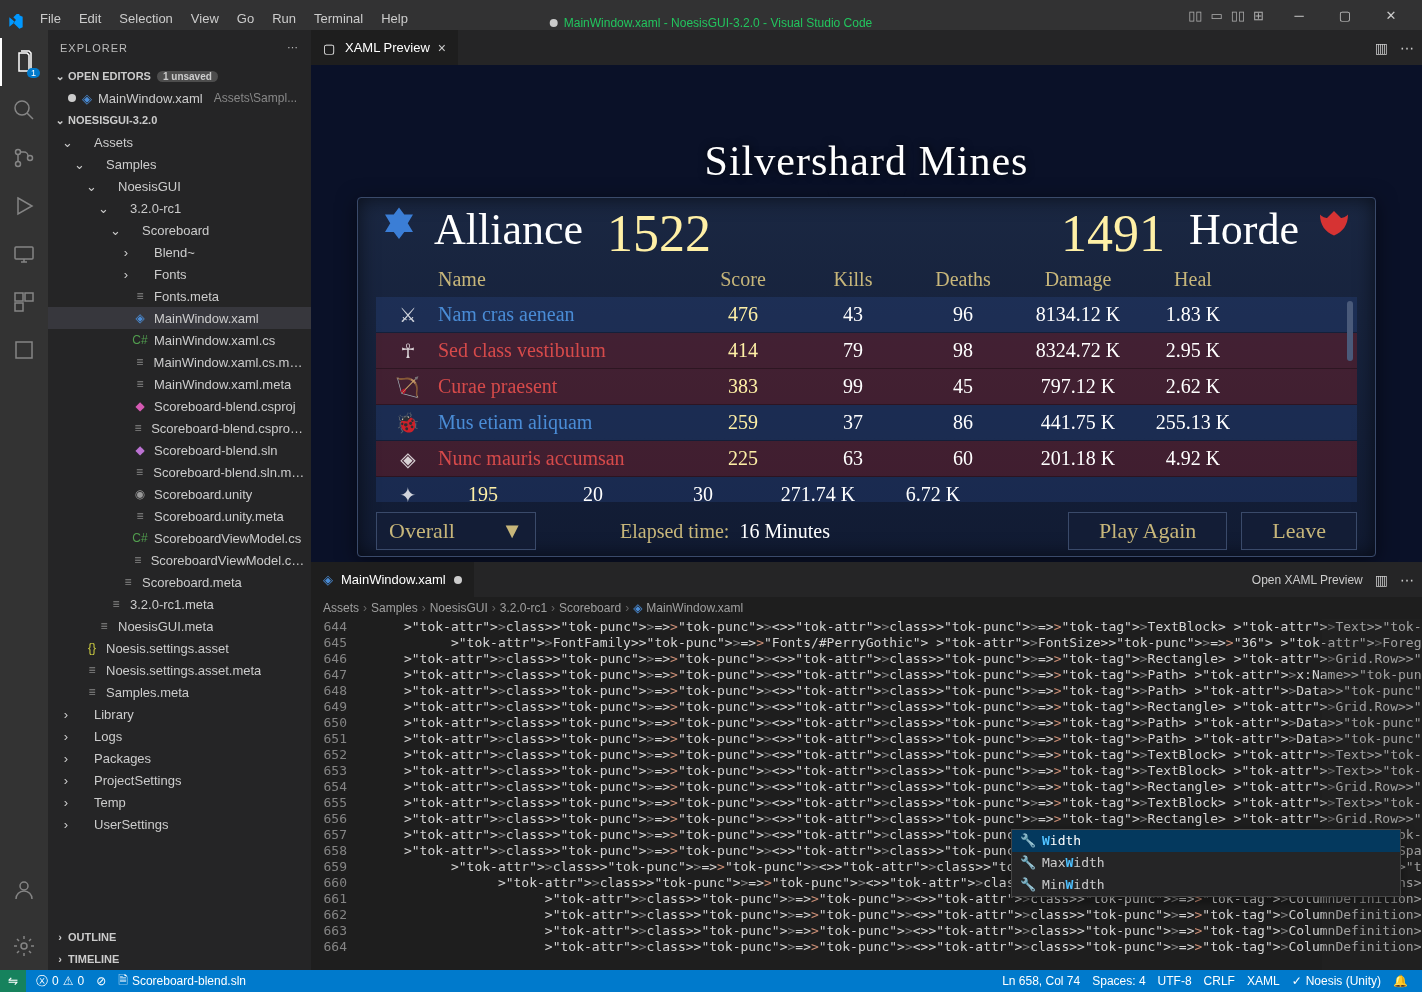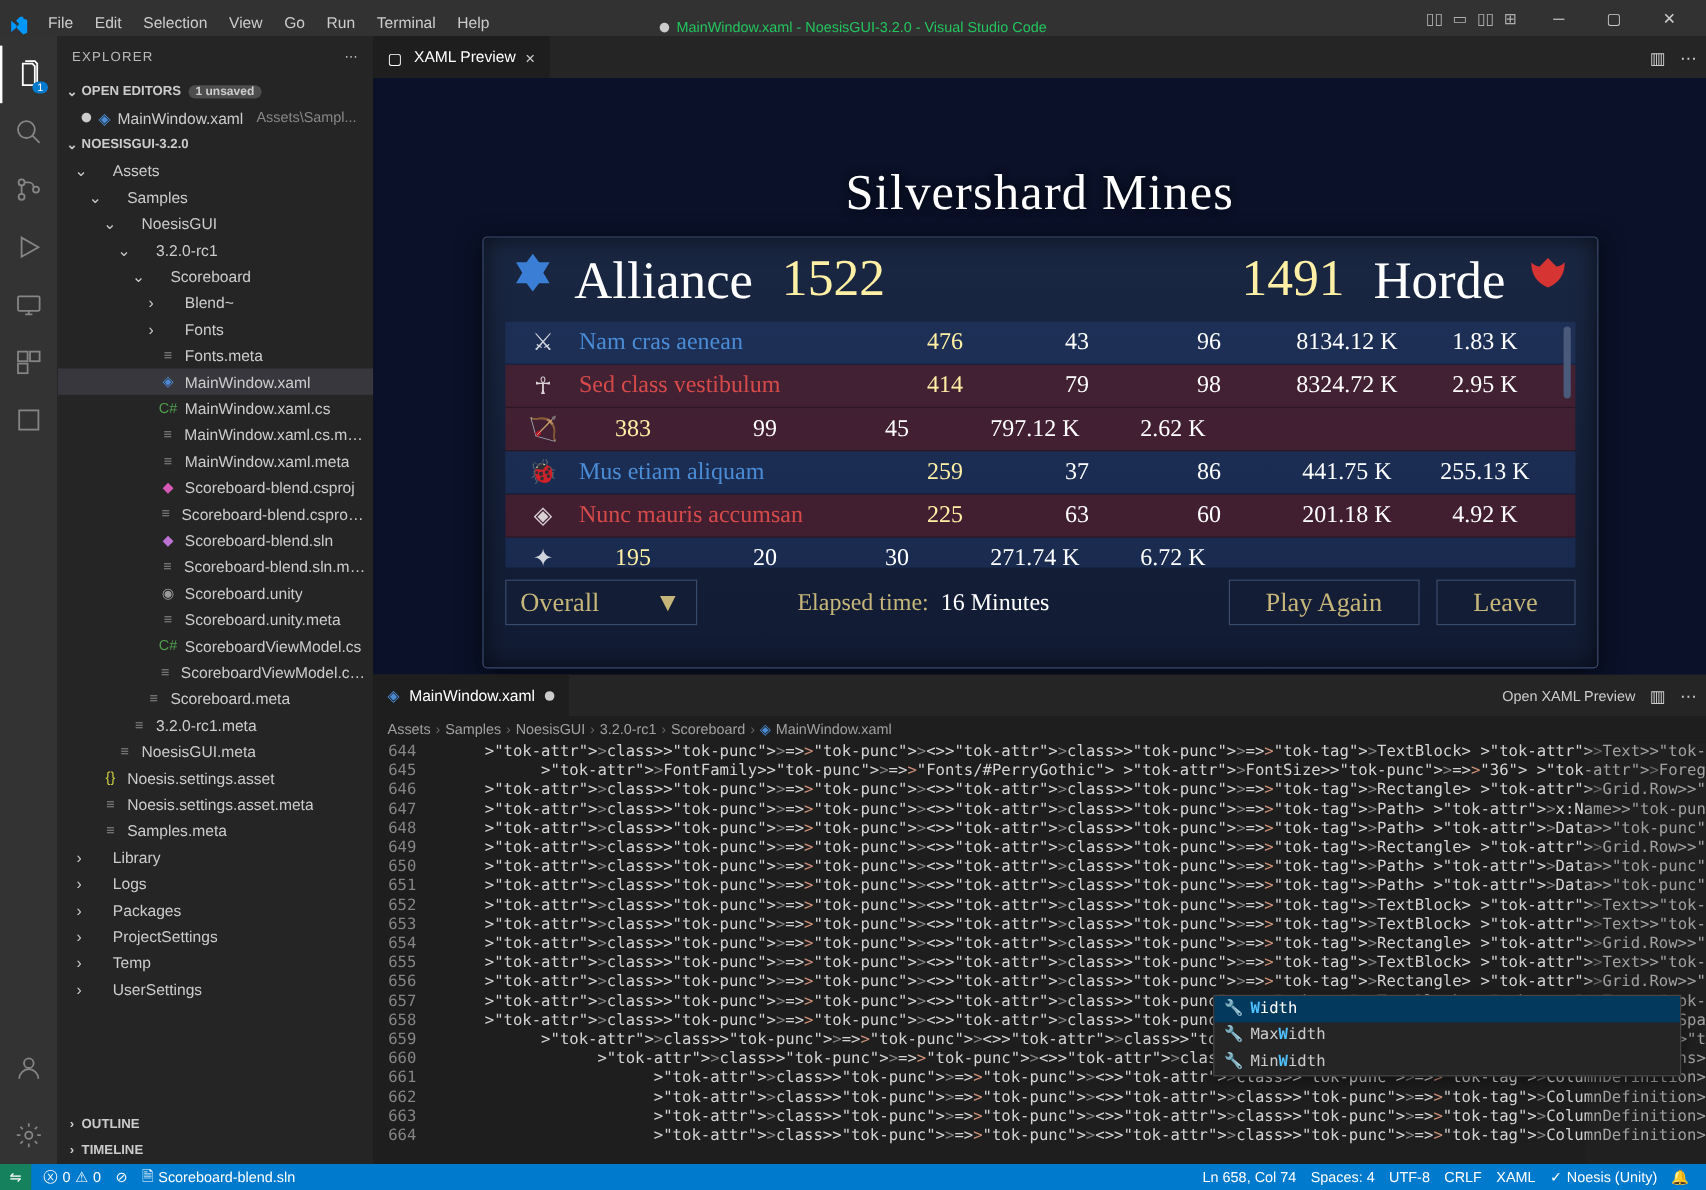--- a/index.html
+++ b/index.html
@@ -84,30 +84,30 @@
 
 .editor-area { flex:1; display:flex; flex-direction:column; background:#1e1e1e; min-width:0;}
 .tabs { height:35px; background:#252526; display:flex; align-items:stretch; }
 .tab { display:flex; align-items:center; padding:0 12px; gap:8px; background:#1e1e1e; border-right:1px solid #252526; color:#fff; font-size:13px; position:relative;}
 .tab .close { color:#ccc; font-size:14px;}
 .tab .ficon2 { width:14px; height:14px; display:inline-block;}
 .tab-actions { margin-left:auto; display:flex; align-items:center; padding:0 8px; gap:12px; color:#ccc; font-size:14px;}
 
 
 .preview-pane { flex: 0 0 497px; background:#0a1128; padding: 22px 0 0 0; position:relative; overflow:hidden;}
-.preview-inner { margin: 60px auto 0; width: 930px; position:relative; height: 410px; }
+.preview-inner { margin: 60px auto 0; width: 1019px; position:relative; height: 410px; }
 .game-title { position:absolute; top:-10px; left:0; right:0; text-align:center; font-family: Georgia, serif; font-size: 42px; color:#fff; text-shadow:0 0 8px rgba(0,0,0,.8); letter-spacing:1px;}
 .game-frame { position:absolute; top: 50px; left:0; right:0; bottom:0; background: linear-gradient(#1a2742,#111b33); border:1px solid #3a4a6a; border-radius:4px; box-shadow: inset 0 0 20px rgba(0,0,0,.6), 0 4px 20px rgba(0,0,0,.5); }
 .notch { position:absolute; top:42px; left:50%; transform:translateX(-50%); width:80px; height:40px; background:#0a1128; clip-path: polygon(0 0, 100% 0, 80% 100%, 20% 100%); display:flex; align-items:center; justify-content:center; color:#c7b67a; font-size:18px;}
 .score-hdr { display:flex; align-items:center; height:70px; padding:0 20px;}
 .faction { display:flex; gap:14px; font-family: Georgia, serif; font-size:44px; color:#fff;}
 .faction .emblem { width:42px; height:42px; }
 .faction.alliance .emblem { color:#3b7ed6;}
 .faction.horde .emblem { color:#d63333;}
-.faction .big { font-size:43px; color:#fff0a6; font-weight:400; margin:0 10px;}
+.faction .big { font-size:52px; color:#fff0a6; font-weight:400; margin:0 10px;}
 .faction.horde { margin-left:auto;}
 .notch svg { opacity:.7;}
 
 .table { margin: 0 18px; }
 .thead { display:flex; color:#c7b67a; font-family:Georgia,serif; font-size:20px; padding: 0 12px 6px;}
 .thead div { text-align:center;}
 .col-icon{ width:40px;} .col-name{ width:260px; text-align:left !important; padding-left:10px;} .col-score{width:110px;} .col-kills{width:110px;} .col-deaths{width:110px;} .col-damage{width:120px;} .col-heal{width:110px;}
 .trow { display:flex; align-items:center; height:36px; font-family:Georgia,serif; font-size:20px; border-bottom:1px solid rgba(0,0,0,.3); padding:0 12px;}
 .trow.alliance { background: rgba(40,70,130,.35); color:#fff;}
 .trow.alliance .name{ color:#4a8cd6;}
@@ -473,20 +473,29 @@
             </div>
             <div class="faction horde">
               <span class="big">1491</span>
               <span>Horde</span>
               <svg class="emblem" viewBox="0 0 24 24">
                   <path fill="currentColor" d="M4 6c0 6 3 10 8 12 5-2 8-6 8-12-2 2-4 2-4 2l-4-4-4 4s-2 0-4-2zm5 5a1.5 1.5 0 100-3 1.5 1.5 0 000 3zm6 0a1.5 1.5 0 100-3 1.5 1.5 0 000 3z"></path>
                 </svg>
             </div>
           </div>
           <div class="table">
+            <div class="thead">
+              <div class="col-icon"></div>
+              <div class="col-name">Name</div>
+              <div class="col-score">Score</div>
+              <div class="col-kills">Kills</div>
+              <div class="col-deaths">Deaths</div>
+              <div class="col-damage">Damage</div>
+              <div class="col-heal">Heal</div>
+            </div>
             <div class="tbody-wrap">
               <div id="tbody">
                   <div class="trow alliance">
                     <div class="col-icon">⚔</div>
                     <div class="col-name name">Nam cras aenean</div>
                     <div class="col-score score">476</div>
                     <div class="col-kills">43</div>
                     <div class="col-deaths">96</div>
                     <div class="col-damage">8134.12 K</div>
                     <div class="col-heal">1.83 K</div>
@@ -495,20 +504,21 @@
                     <div class="col-icon">☥</div>
                     <div class="col-name name">Sed class vestibulum</div>
                     <div class="col-score score">414</div>
                     <div class="col-kills">79</div>
                     <div class="col-deaths">98</div>
                     <div class="col-damage">8324.72 K</div>
                     <div class="col-heal">2.95 K</div>
                   </div>
                   <div class="trow horde">
                     <div class="col-icon">🏹</div>
+                    <div class="col-name name">Curae praesent</div>
                     <div class="col-score score">383</div>
                     <div class="col-kills">99</div>
                     <div class="col-deaths">45</div>
                     <div class="col-damage">797.12 K</div>
                     <div class="col-heal">2.62 K</div>
                   </div>
                   <div class="trow alliance">
                     <div class="col-icon">🐞</div>
                     <div class="col-name name">Mus etiam aliquam</div>
                     <div class="col-score score">259</div>

